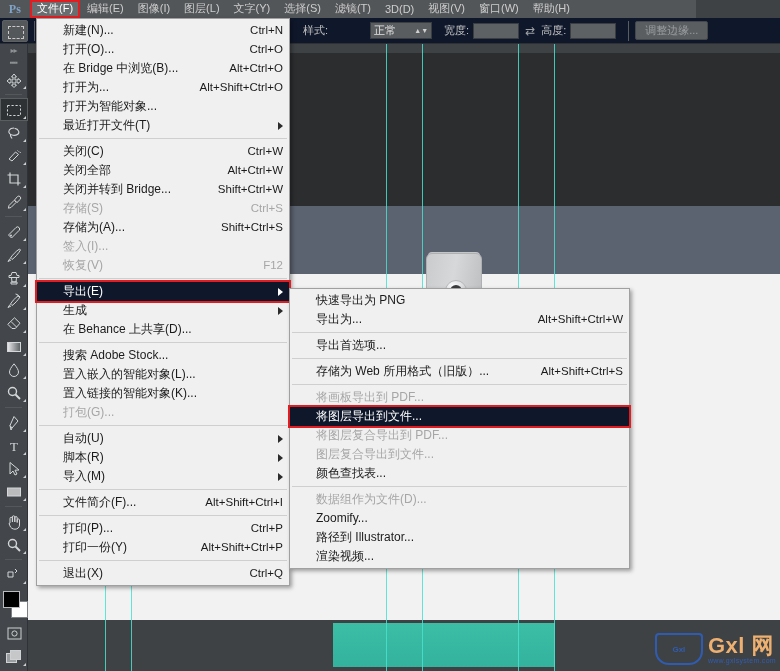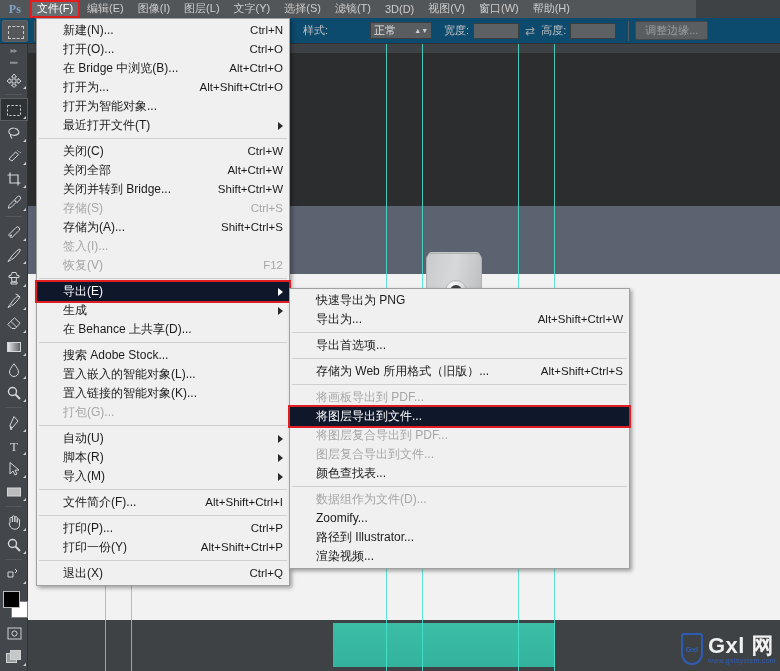--- a/index.html
+++ b/index.html
@@ -39,21 +39,21 @@
   }
   .mb-item.active {
     background: #6a6d70;
     box-shadow: inset 0 0 0 2px #e11d21;
     color: #ffffff;
   }
 
   
   #optionsbar {
     position: absolute; left: 0; top: 18px; width: 780px; height: 26px;
-    background: #0c4a6e;
+    background: #0f172a;
     border-bottom: 1px solid #2e3134;
     display: flex; align-items: center;
     z-index: 30;
   }
   #opt-toolicon {
     width: 26px; height: 22px; margin-left: 2px;
     border: 1px solid #5d6063; border-radius: 2px;
     background: #55585b;
     position: relative;
   }
@@ -207,28 +207,28 @@
   .mi.highlight .arrow { border-left-color: #fff; }
   .sep { height: 1px; margin: 3px 2px 3px 2px; background: #cfcfcf; }
 
   
   #watermark {
     position: absolute; right: 4px; bottom: 6px;
     display: flex; align-items: center; gap: 5px; z-index: 80;
     opacity: .92;
   }
   #wm-shield {
-    width: 22px; height: 32px;
+    width: 48px; height: 32px;
     display: flex; align-items: center; justify-content: center;
     color: #2e5fbd; font-size: 8px; font-weight: bold;
     border: 2px solid #2e5fbd;
     border-radius: 4px 4px 14px 14px;
   }
   #wm-text { line-height: 1.05; }
-  #wm-main { color: #ffffff; font-size: 22px; font-weight: bold; letter-spacing: .5px; }
+  #wm-main { color: #fdba74; font-size: 22px; font-weight: bold; letter-spacing: .5px; }
   #wm-sub { color: #2e5fbd; font-size: 7px; letter-spacing: .3px; }
 </style>
 </head>
 <body>
 
 <div id="app">
 
   <div id="canvas-area">
     <div id="doc-dark"></div>
     <div id="doc-grey"></div>

